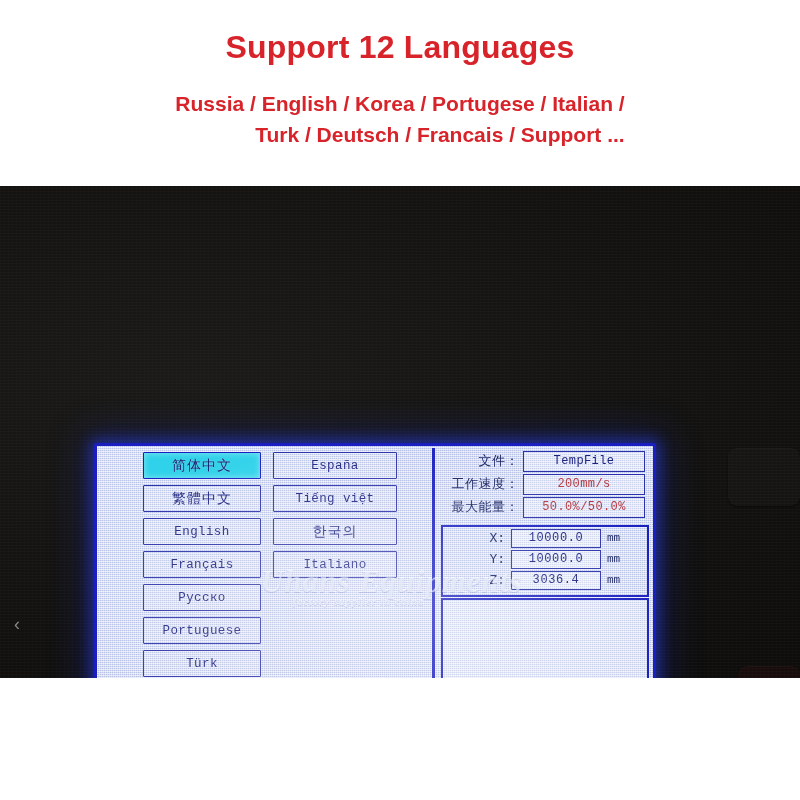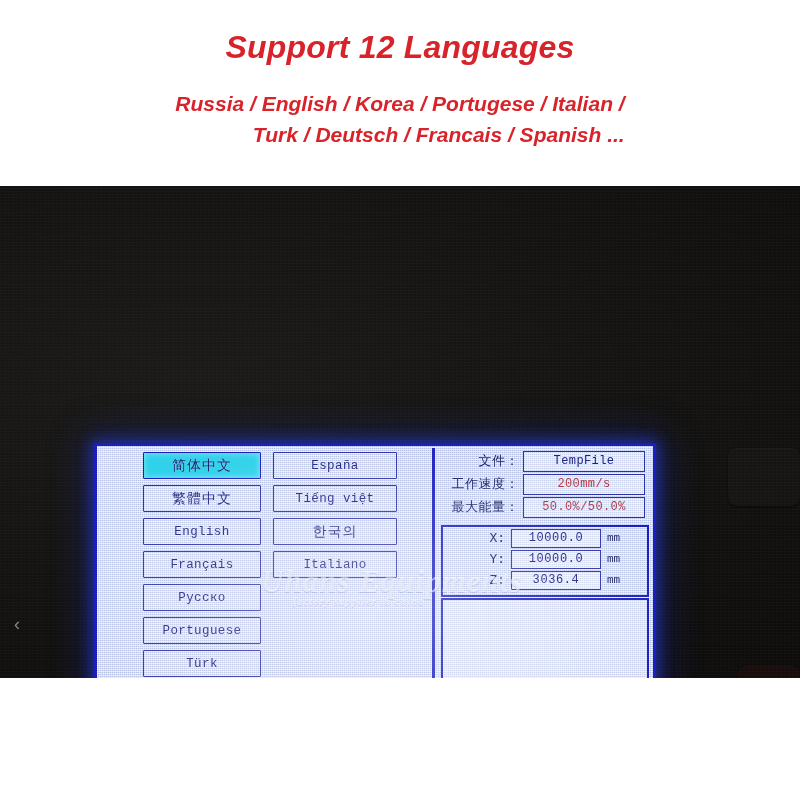--- a/index.html
+++ b/index.html
@@ -7,21 +7,21 @@
     width:800px;height:800px;overflow:hidden;background:#ffffff;
     font-family:"Liberation Sans",sans-serif;
   }
   .page{position:relative;width:800px;height:800px;background:#fff;}
 
   
   .header{
     position:absolute;left:0;top:0;width:800px;height:186px;
     background:#ffffff;
     display:flex;flex-direction:column;align-items:center;justify-content:flex-start;
-    padding-top:30px;box-sizing:border-box;font-style:italic;
+    padding-top:30px;box-sizing:border-box;
   }
   .title{
     color:#d8232a;font-size:32px;font-weight:bold;letter-spacing:.2px;
     font-family:"Liberation Sans",sans-serif;line-height:1.1;
     white-space:nowrap;
   }
   .subtitle{
     margin-top:24px;color:#d8232a;font-size:21px;font-weight:bold;
     text-align:right;line-height:1.45;white-space:nowrap;
     font-family:"Liberation Sans",sans-serif;
@@ -168,21 +168,21 @@
 </style>
 </head>
 <body>
 
 <div class="page">
 
   <div class="header">
     <div class="title">Support 12 Languages</div>
     <div class="subtitle">
       <span class="ln">Russia / English / Korea / Portugese / Italian /</span>
-      <span class="ln">Turk / Deutsch / Francais / Spanish ...</span>
+      <span class="ln">Turk / Deutsch / Francais / Support ...</span>
     </div>
   </div>
 
   <div class="photo">
     <div class="grain"></div>
 
     <div class="bez-btn b1"></div>
     <div class="bez-btn b2"></div>
 
     <div class="prev-arrow">‹</div>

